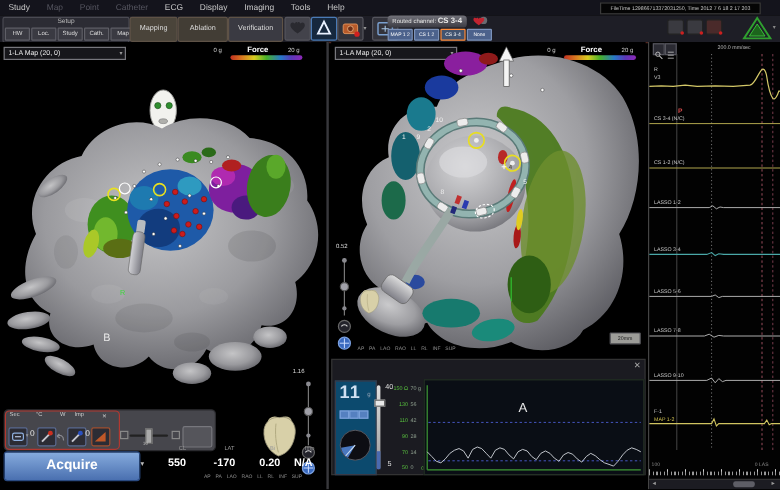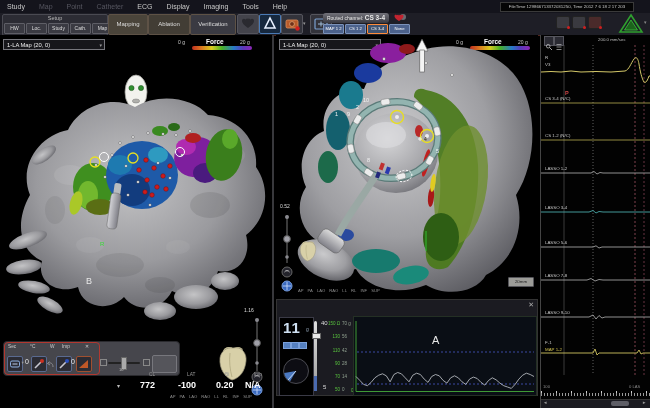--- a/index.html
+++ b/index.html
@@ -71,21 +71,21 @@
                font-size:11.5px;font-weight:bold;text-align:center;line-height:23px;}
   .stat{position:absolute;top:337px;width:34px;}
   .stat-label{display:block;font-size:4.8px;color:#9a9a9a;padding-left:9px;}
   .stat-value{display:block;font-size:9px;font-weight:bold;color:#fff;margin-top:3px;white-space:nowrap;}
   
   #force-panel{position:absolute;left:276px;top:299px;width:262px;height:97px;background:#1b1b21;
                border:1px solid #333;box-sizing:border-box;}
   #force-title{position:absolute;left:0;top:0;width:100%;height:13px;background:#26262c;
                border-bottom:2px solid #c06828;font-size:8px;font-weight:bold;color:#eee;
                line-height:13px;padding-left:6px;box-sizing:border-box;}
-  #force-cluster{position:absolute;left:2px;top:17px;width:33px;height:77px;background:#000000;
+  #force-cluster{position:absolute;left:2px;top:17px;width:33px;height:77px;background:#0c4a6e;
                  border:1px solid #3a3a46;}
   #force-value{position:absolute;left:3px;top:1px;font-size:15px;font-weight:bold;color:#cfe0f2;letter-spacing:1px;}
   #force-unit{position:absolute;left:26px;top:8px;font-size:5px;color:#8fa0b2;}
   .led{position:absolute;top:24px;width:6px;height:5px;background:#5580c0;border:1px solid #7aa0da;}
   #force-slider{position:absolute;left:37px;top:21px;width:3px;height:70px;
                 background:linear-gradient(#e0e0e0,#9a9a9a);border-radius:2px;}
   #force-slider-fill{position:absolute;left:37px;top:76px;width:3px;height:15px;background:#4a6ab0;}
   #force-knob{position:absolute;left:35px;top:33px;width:7px;height:4px;background:#e8e8e8;border:1px solid #666;}
   .fp-tick{position:absolute;font-size:4.5px;color:#58c23e;width:13px;text-align:right;}
   .fp-rtick{position:absolute;font-size:4.5px;color:#90a090;width:12px;}
@@ -391,28 +391,29 @@
         </div>
       </div>
       <div class="abs" style="left:96px;top:17px;width:5px;height:5px;border:1px solid #888;"></div>
       <div class="abs" style="left:104px;top:19.5px;width:32px;height:2px;background:#222;border-radius:1px;"></div>
       <div class="abs" style="left:117px;top:15px;width:4px;height:11px;background:#aaa;border:1px solid #666;"></div>
       <span class="abs" style="left:115px;top:25px;font-size:4px;color:#bbb;">10</span>
       <div class="abs" style="left:139px;top:17px;width:5px;height:5px;border:1px solid #888;"></div>
       <div class="abs" style="left:148px;top:13px;width:23px;height:16px;background:#55555b;border:1px solid #77777d;border-radius:2px;"></div>
     </div>
 
+    <div id="acquire-btn">Acquire</div>
     <span class="abs" style="left:117px;top:347px;font-size:6px;color:#bbb;">▾</span>
     <div class="stat" style="left:140px;">
       <span class="stat-label">CL</span>
-      <span class="stat-value">772</span>
+      <span class="stat-value">550</span>
     </div>
     <div class="stat" style="left:178px;">
       <span class="stat-label">LAT</span>
-      <span class="stat-value">-100</span>
+      <span class="stat-value">-170</span>
     </div>
     <div class="stat" style="left:216px;">
       <span class="stat-label">Bi</span>
       <span class="stat-value">0.20</span>
     </div>
     <div class="stat" style="left:245px;">
       <span class="stat-label">Imp</span>
       <span class="stat-value">N/A</span>
     </div>
   </div>

